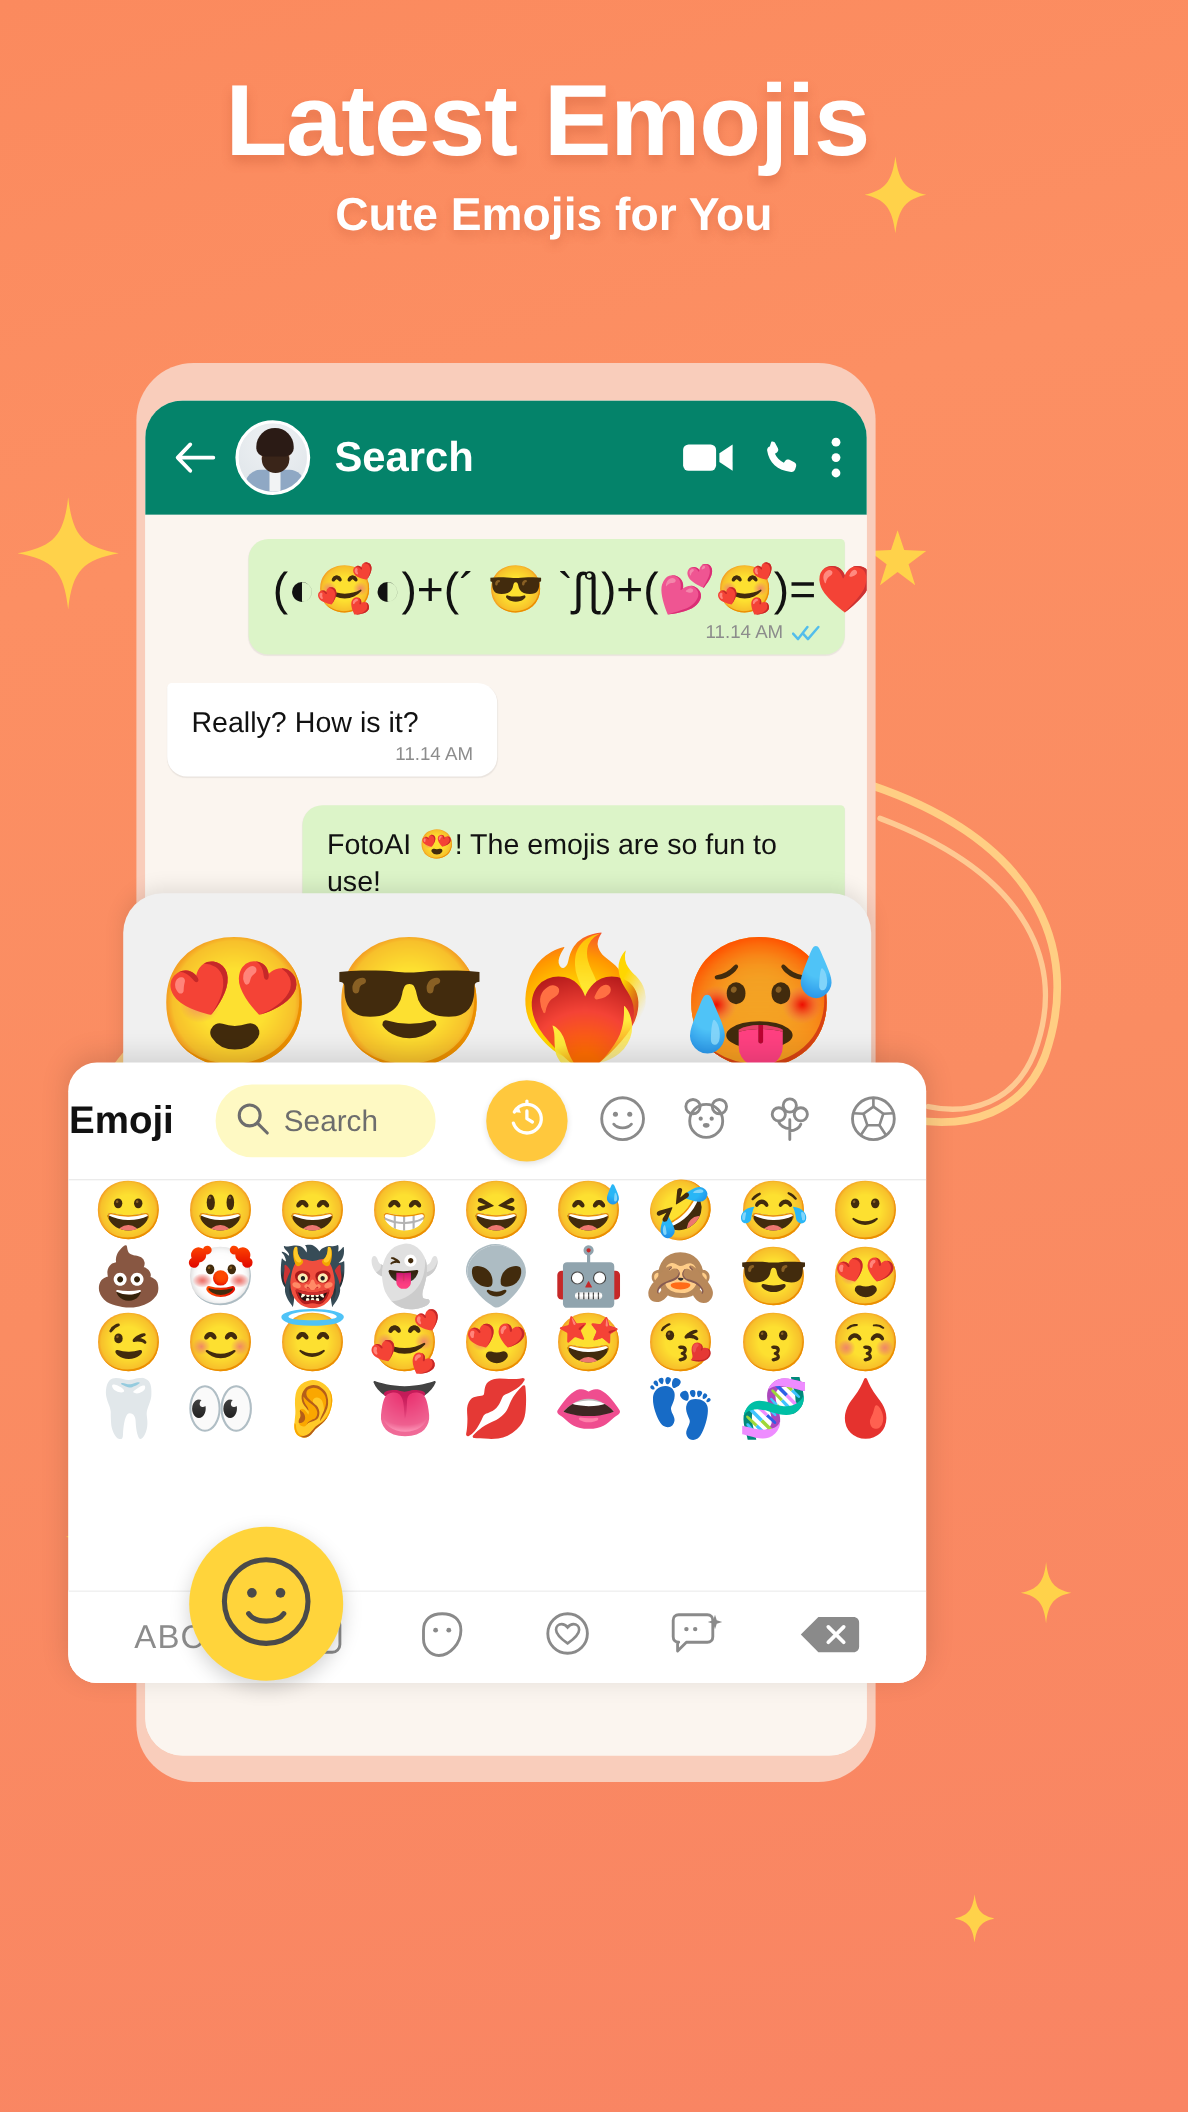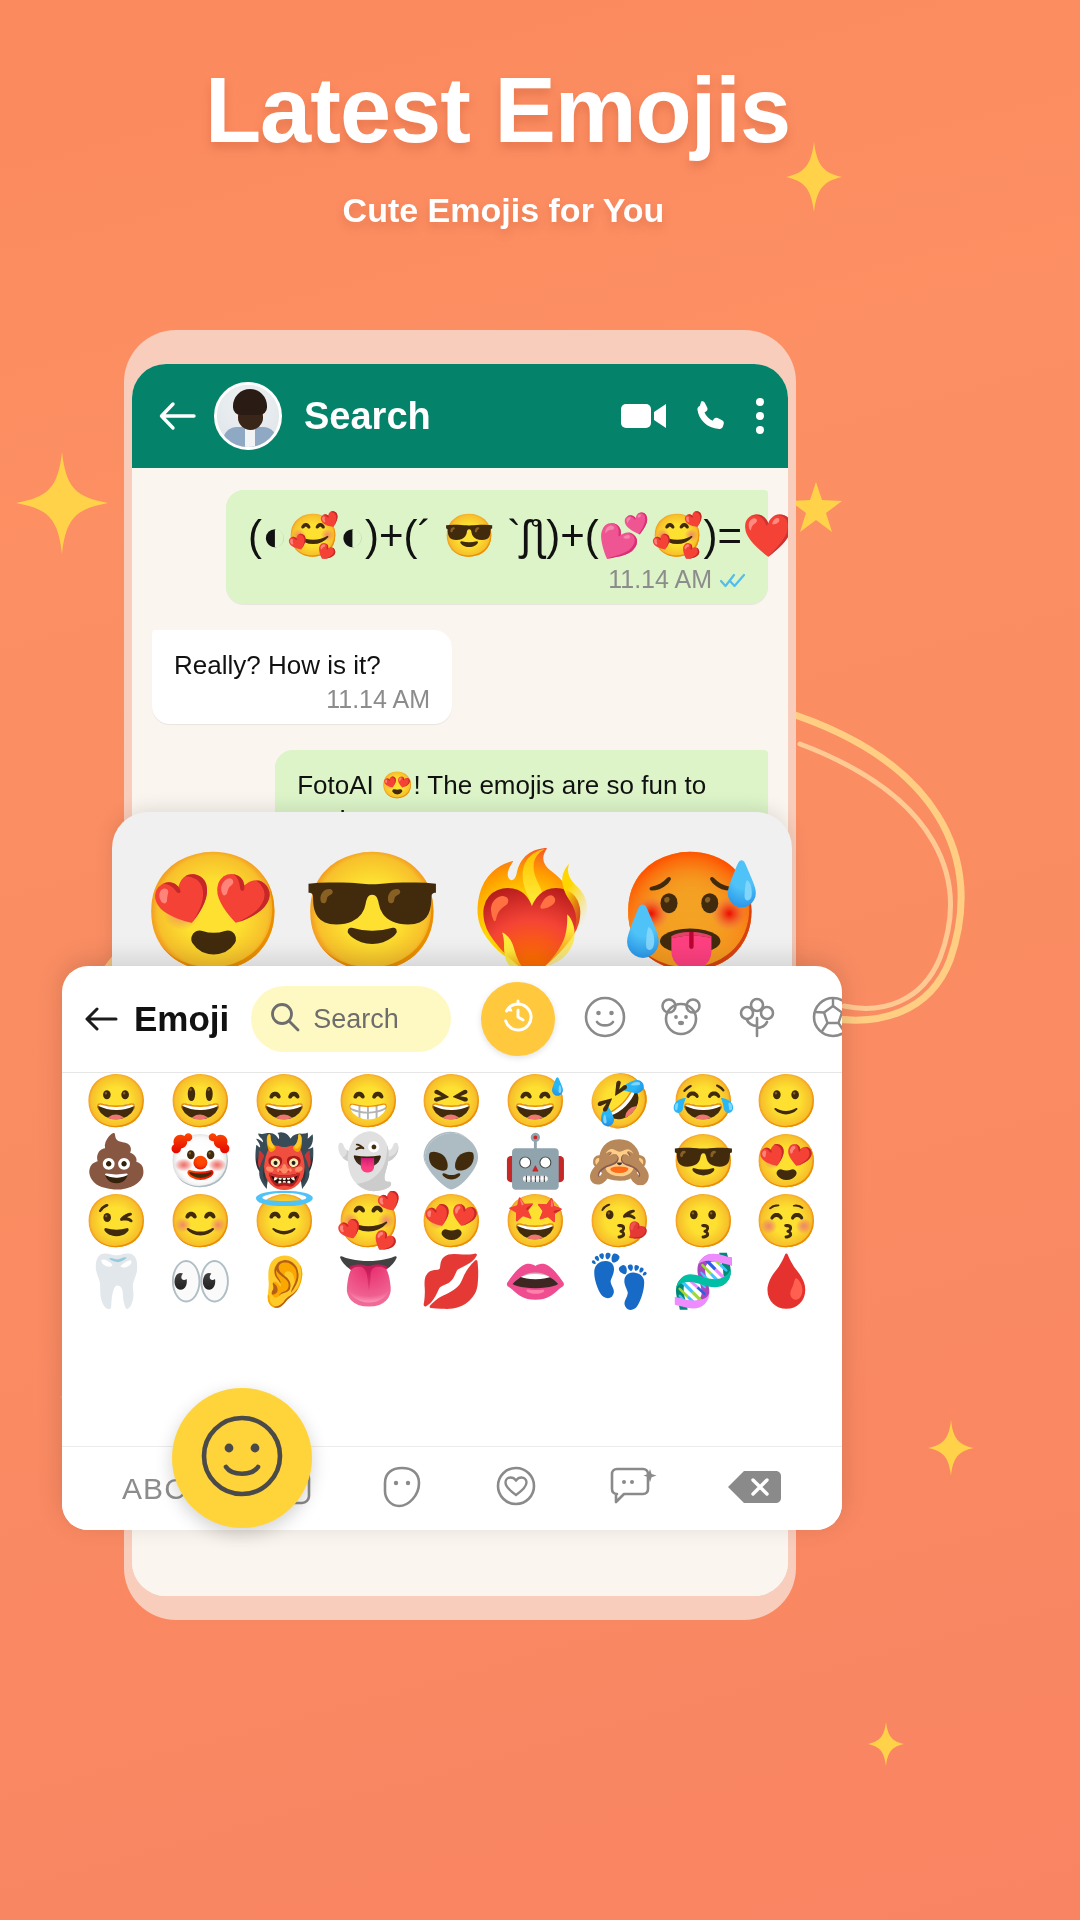--- a/index.html
+++ b/index.html
@@ -17,21 +17,21 @@
   
   .swirl { position:absolute; pointer-events:none; }
 
   
   .headline { position:absolute; top:62px; left:0; width:995px; text-align:center; }
   .title {
     font-size:92px; font-weight:700; color:#ffffff; letter-spacing:-1px;
     text-shadow:0 6px 10px rgba(190,80,45,.33); line-height:1.05;
   }
   .subtitle {
-    margin-top:32px; font-size:34px; font-weight:600; color:#ffffff;
+    margin-top:12px; font-size:42px; font-weight:600; color:#ffffff;
     text-shadow:0 5px 9px rgba(190,80,45,.30);
     padding-left:12px;
   }
 
   
   .phone-frame {
     position:absolute; left:124px; top:330px; width:672px; height:1290px;
     background:#F9CDBB; border-radius:52px;
   }
   .phone-screen {
@@ -64,39 +64,39 @@
   .row { display:flex; margin-bottom:26px; }
   .row.out { justify-content:flex-end; }
   .row.in  { justify-content:flex-start; }
   .bubble { max-width:88%; border-radius:18px; padding:18px 22px 10px; position:relative;
             box-shadow:0 1px 1px rgba(0,0,0,.07); }
   .bubble.out { background:#DCF4C8; border-top-right-radius:4px; }
   .bubble.in  { background:#FFFFFF; border-top-left-radius:4px; }
   .bubble .txt { font-size:26px; color:#111; line-height:1.32; }
   .bubble .txt.art { font-size:42px; white-space:nowrap; letter-spacing:0px; }
   .meta { display:flex; align-items:center; justify-content:flex-end; gap:8px; margin-top:2px; }
-  .meta .time { font-size:25px; color:#8C8C8C;text-align:right; }
+  .meta .time { font-size:17px; color:#8C8C8C;text-align:right; }
   .ticks { width:26px; height:16px; }
 
   
   .sticker-panel {
     position:absolute; left:112px; top:812px; width:680px; height:200px;
     background:#F0F0F0; border-radius:36px; box-shadow:0 -4px 18px rgba(0,0,0,.10);
     display:flex; align-items:center; justify-content:space-around; padding:0 22px;
     z-index:4;
   }
   .sticker { font-size:116px; line-height:1; }
 
   
   .kb {
     position:absolute; left:62px; top:966px; width:780px; height:564px;
     background:#FFFFFF; border-radius:26px; box-shadow:0 -6px 26px rgba(0,0,0,.14);
     z-index:6; overflow:hidden;
   }
-  .kb-top { height:106px; display:flex; align-items:center; padding:0 22px; gap:16px; }
+  .kb-top { height:106px; display:flex; align-items:center; padding:0 22px; gap:32px;justify-content:flex-end; }
   .kb-back { width:34px; height:26px; flex:0 0 auto; }
   .kb-title { font-size:35px; font-weight:700; color:#111; flex:0 0 auto; }
   .search-pill {
     flex:0 0 auto; width:200px; height:66px; border-radius:33px; background:#fef9c3;
     display:flex; align-items:center; gap:12px; padding:0 18px; margin-left:6px;
   }
   .search-pill .lbl { font-size:27px; color:#6D6D6D; }
   .cat-tabs { display:flex; align-items:center; gap:24px; margin-left:14px; }
   .cat {
     width:52px; height:52px; display:flex; align-items:center; justify-content:center;

